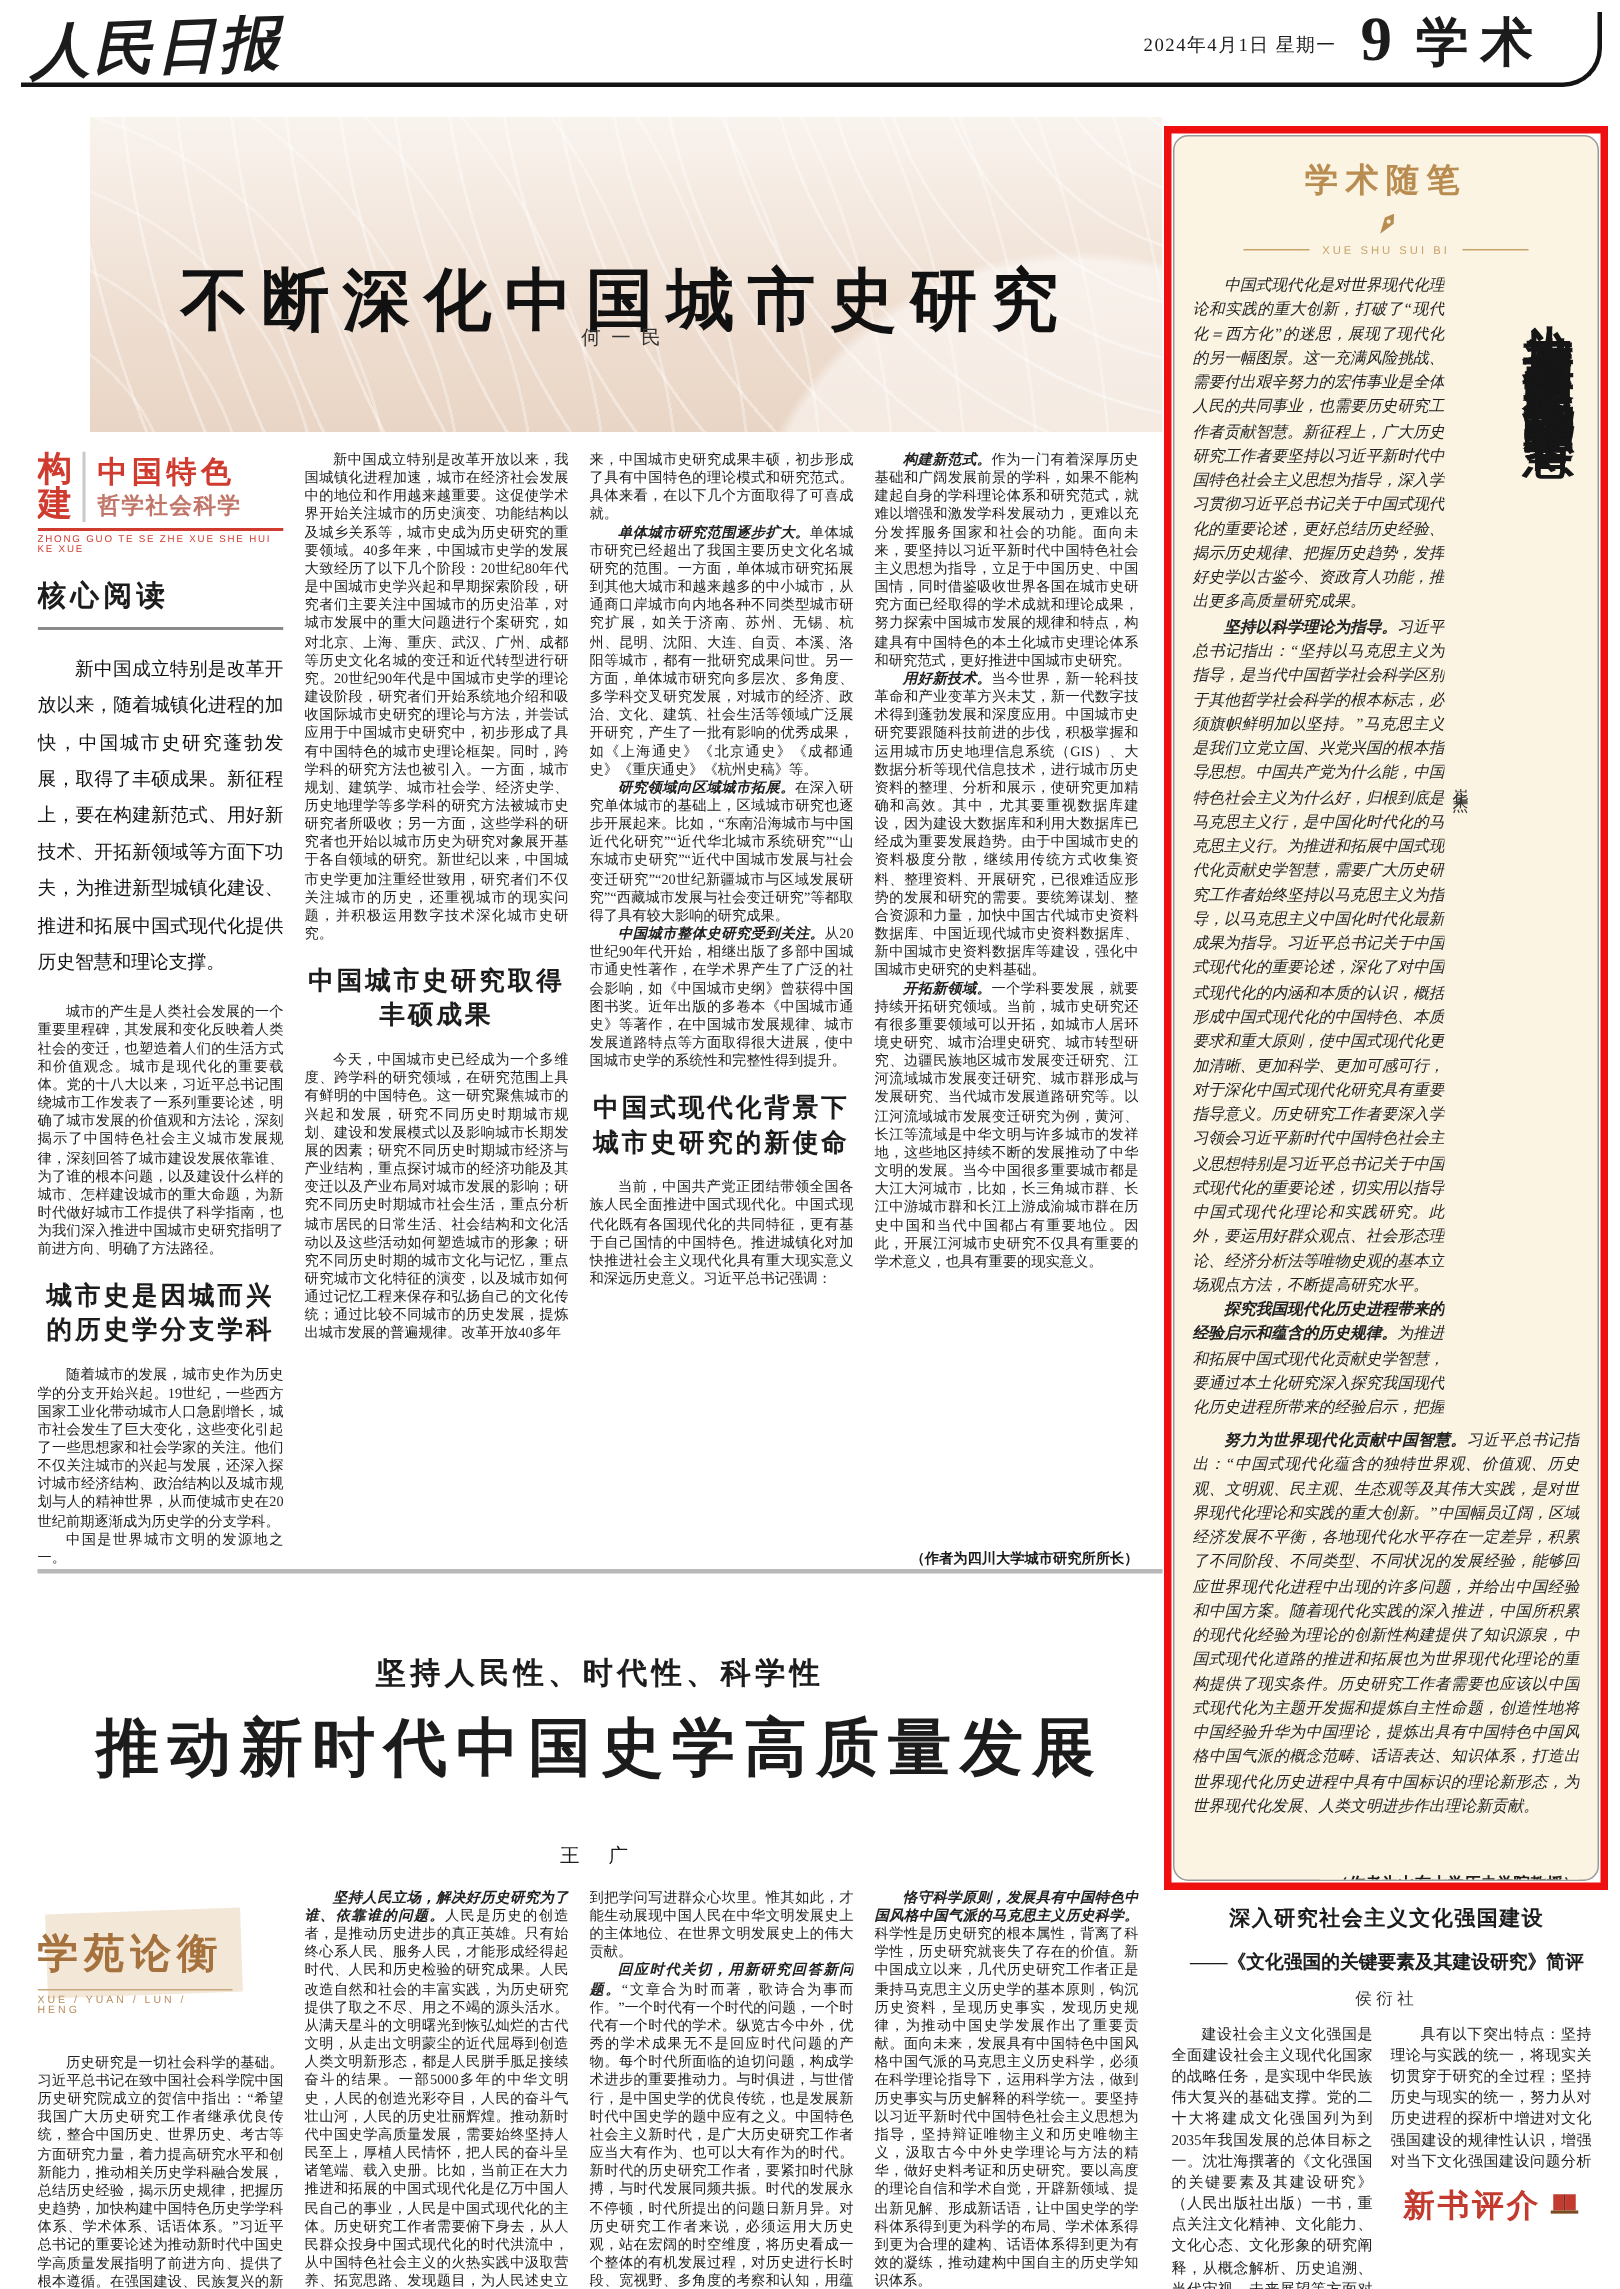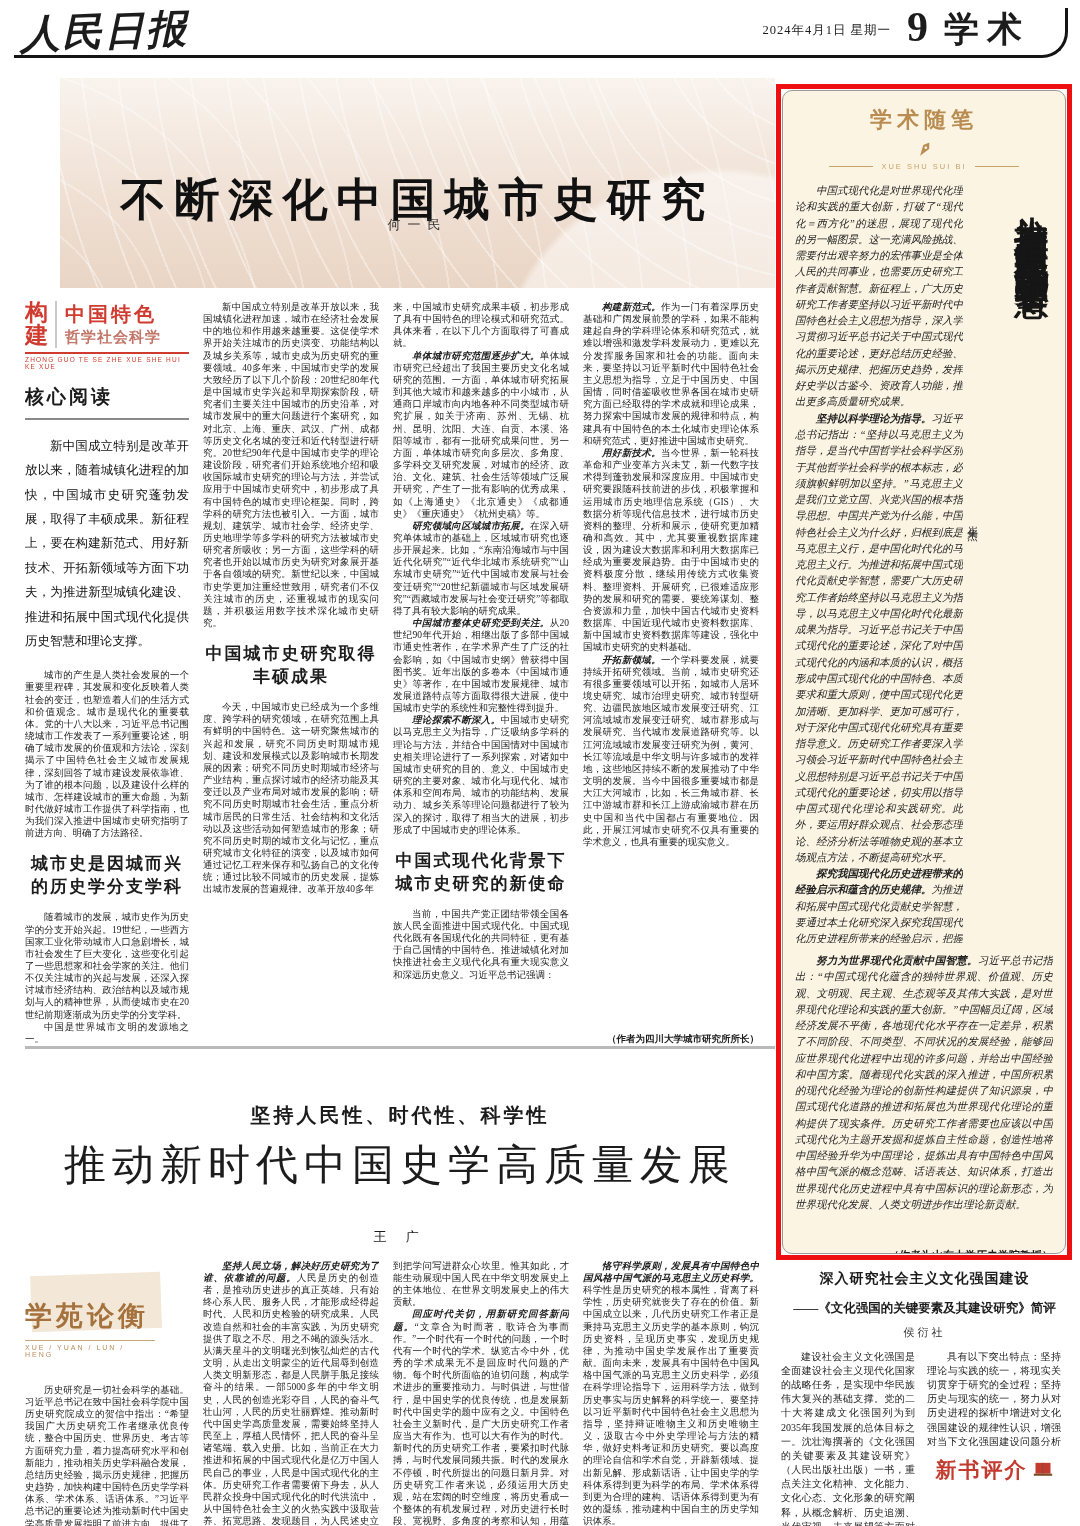--- a/index.html
+++ b/index.html
@@ -54,26 +54,26 @@
      border-top:2px solid #cf3b2f;padding-top:2px;font-family:"Liberation Sans",sans-serif;}
   .core-label{font-size:19px;font-weight:bold;letter-spacing:3px;
      font-family:"Liberation Sans",sans-serif;}
   .core-rule{height:2px;background:#8a8a8a;margin:8px 0 14px;}
   .core-text{font-size:12.5px;line-height:1.95;text-align:justify;text-indent:2em;
      margin:0 0 16px;color:#111;}
   
   .hdivider{position:absolute;left:25px;top:1046px;width:750px;height:3px;background:#b9b9b9;}
   .bottom-article{position:absolute;left:25px;top:1050px;width:750px;height:476px;overflow:hidden;}
   .kicker{margin-top:52px;text-align:center;font-size:20px;font-weight:bold;letter-spacing:3px;}
-  .bottom-title{text-align:center;font-size:42px;font-weight:normal;letter-spacing:6px;
+  .bottom-title{text-align:center;font-size:42px;font-weight:bold;letter-spacing:6px;
      margin-top:8px;font-family:"Liberation Serif",serif;}
   .bottom-byline{text-align:center;font-size:13px;letter-spacing:8px;margin:12px 0 14px;}
   .bl-cols{display:flex;gap:14px;height:300px;}
   
-  .xy-badge{position:relative;margin:14px 0 22px;padding:24px 0 4px;}
+  .xy-badge{position:relative;margin:14px 0 22px;padding:10px 0 4px;}
   .xy-badge::before{content:"";position:absolute;left:6px;top:0;width:130px;height:56px;
      background:#f3e7d7;transform:rotate(-2deg);}
   .xy-label{position:relative;font-size:27px;font-weight:900;color:#a5713d;letter-spacing:4px;
      font-family:"Liberation Sans",sans-serif;}
   .xy-pinyin{position:relative;font-size:7px;color:#b98c5a;letter-spacing:2px;margin-top:6px;
      border-top:1px solid #c9a87c;padding-top:3px;width:130px;
      font-family:"Liberation Sans",sans-serif;}
   
   .essay{position:absolute;left:782px;top:90px;width:284px;height:1164px;background:#fbf4e3;
      border:1px solid #9a9a9a;border-radius:10px;padding:10px 12px;box-sizing:border-box;
@@ -159,21 +159,20 @@
         <p class="p">新中国成立特别是改革开放以来，我国城镇化进程加速，城市在经济社会发展中的地位和作用越来越重要。这促使学术界开始关注城市的历史演变、功能结构以及城乡关系等，城市史成为历史研究的重要领域。40多年来，中国城市史学的发展大致经历了以下几个阶段：20世纪80年代是中国城市史学兴起和早期探索阶段，研究者们主要关注中国城市的历史沿革，对城市发展中的重大问题进行个案研究，如对北京、上海、重庆、武汉、广州、成都等历史文化名城的变迁和近代转型进行研究。20世纪90年代是中国城市史学的理论建设阶段，研究者们开始系统地介绍和吸收国际城市史研究的理论与方法，并尝试应用于中国城市史研究中，初步形成了具有中国特色的城市史理论框架。同时，跨学科的研究方法也被引入。一方面，城市规划、建筑学、城市社会学、经济史学、历史地理学等多学科的研究方法被城市史研究者所吸收；另一方面，这些学科的研究者也开始以城市历史为研究对象展开基于各自领域的研究。新世纪以来，中国城市史学更加注重经世致用，研究者们不仅关注城市的历史，还重视城市的现实问题，并积极运用数字技术深化城市史研究。</p>
         <h3 class="subhead">中国城市史研究取得丰硕成果</h3>
         <p class="p">今天，中国城市史已经成为一个多维度、跨学科的研究领域，在研究范围上具有鲜明的中国特色。这一研究聚焦城市的兴起和发展，研究不同历史时期城市规划、建设和发展模式以及影响城市长期发展的因素；研究不同历史时期城市经济与产业结构，重点探讨城市的经济功能及其变迁以及产业布局对城市发展的影响；研究不同历史时期城市社会生活，重点分析城市居民的日常生活、社会结构和文化活动以及这些活动如何塑造城市的形象；研究不同历史时期的城市文化与记忆，重点研究城市文化特征的演变，以及城市如何通过记忆工程来保存和弘扬自己的文化传统；通过比较不同城市的历史发展，提炼出城市发展的普遍规律。改革开放40多年</p>
       </div>
 
       <div class="col colB">
         <p class="p cont">来，中国城市史研究成果丰硕，初步形成了具有中国特色的理论模式和研究范式。具体来看，在以下几个方面取得了可喜成就。</p>
         <p class="p"><b class="lead">单体城市研究范围逐步扩大。</b><span>单体城市研究已经超出了我国主要历史文化名城研究的范围。一方面，单体城市研究拓展到其他大城市和越来越多的中小城市，从通商口岸城市向内地各种不同类型城市研究扩展，如关于济南、苏州、无锡、杭州、昆明、沈阳、大连、自贡、本溪、洛阳等城市，都有一批研究成果问世。另一方面，单体城市研究向多层次、多角度、多学科交叉研究发展，对城市的经济、政治、文化、建筑、社会生活等领域广泛展开研究，产生了一批有影响的优秀成果，如《上海通史》《北京通史》《成都通史》《重庆通史》《杭州史稿》等。</span></p>
         <p class="p"><b class="lead">研究领域向区域城市拓展。</b><span>在深入研究单体城市的基础上，区域城市研究也逐步开展起来。比如，“东南沿海城市与中国近代化研究”“近代华北城市系统研究”“山东城市史研究”“近代中国城市发展与社会变迁研究”“20世纪新疆城市与区域发展研究”“西藏城市发展与社会变迁研究”等都取得了具有较大影响的研究成果。</span></p>
         <p class="p"><b class="lead">中国城市整体史研究受到关注。</b><span>从20世纪90年代开始，相继出版了多部中国城市通史性著作，在学术界产生了广泛的社会影响，如《中国城市史纲》曾获得中国图书奖。近年出版的多卷本《中国城市通史》等著作，在中国城市发展规律、城市发展道路特点等方面取得很大进展，使中国城市史学的系统性和完整性得到提升。</span></p>
-        <p class="p"><b class="lead">理论探索不断深入。</b><span>中国城市史研究以马克思主义为指导，广泛吸纳多学科的理论与方法，并结合中国国情对中国城市史相关理论进行了一系列探索，对诸如中国城市史研究的目的、意义、中国城市史研究的主要对象、城市化与现代化、城市体系和空间布局、城市的功能结构、发展动力、城乡关系等理论问题都进行了较为深入的探讨，取得了相当大的进展，初步形成了中国城市史的理论体系。</span></p>
         <h3 class="subhead">中国式现代化背景下城市史研究的新使命</h3>
         <p class="p">当前，中国共产党正团结带领全国各族人民全面推进中国式现代化。中国式现代化既有各国现代化的共同特征，更有基于自己国情的中国特色。推进城镇化对加快推进社会主义现代化具有重大现实意义和深远历史意义。习近平总书记强调：</p>
       </div>
 
       <div class="col colB">
         <p class="p"><b class="lead">构建新范式。</b><span>作为一门有着深厚历史基础和广阔发展前景的学科，如果不能构建起自身的学科理论体系和研究范式，就难以增强和激发学科发展动力，更难以充分发挥服务国家和社会的功能。面向未来，要坚持以习近平新时代中国特色社会主义思想为指导，立足于中国历史、中国国情，同时借鉴吸收世界各国在城市史研究方面已经取得的学术成就和理论成果，努力探索中国城市发展的规律和特点，构建具有中国特色的本土化城市史理论体系和研究范式，更好推进中国城市史研究。</span></p>
         <p class="p"><b class="lead">用好新技术。</b><span>当今世界，新一轮科技革命和产业变革方兴未艾，新一代数字技术得到蓬勃发展和深度应用。中国城市史研究要跟随科技前进的步伐，积极掌握和运用城市历史地理信息系统（GIS）、大数据分析等现代信息技术，进行城市历史资料的整理、分析和展示，使研究更加精确和高效。其中，尤其要重视数据库建设，因为建设大数据库和利用大数据库已经成为重要发展趋势。由于中国城市史的资料极度分散，继续用传统方式收集资料、整理资料、开展研究，已很难适应形势的发展和研究的需要。要统筹谋划、整合资源和力量，加快中国古代城市史资料数据库、中国近现代城市史资料数据库、新中国城市史资料数据库等建设，强化中国城市史研究的史料基础。</span></p>
         <p class="p"><b class="lead">开拓新领域。</b><span>一个学科要发展，就要持续开拓研究领域。当前，城市史研究还有很多重要领域可以开拓，如城市人居环境史研究、城市治理史研究、城市转型研究、边疆民族地区城市发展变迁研究、江河流域城市发展变迁研究、城市群形成与发展研究、当代城市发展道路研究等。以江河流域城市发展变迁研究为例，黄河、长江等流域是中华文明与许多城市的发祥地，这些地区持续不断的发展推动了中华文明的发展。当今中国很多重要城市都是大江大河城市，比如，长三角城市群、长江中游城市群和长江上游成渝城市群在历史中国和当代中国都占有重要地位。因此，开展江河城市史研究不仅具有重要的学术意义，也具有重要的现实意义。</span></p>
         <div class="note pinned">（作者为四川大学城市研究所所长）</div>
       </div>

